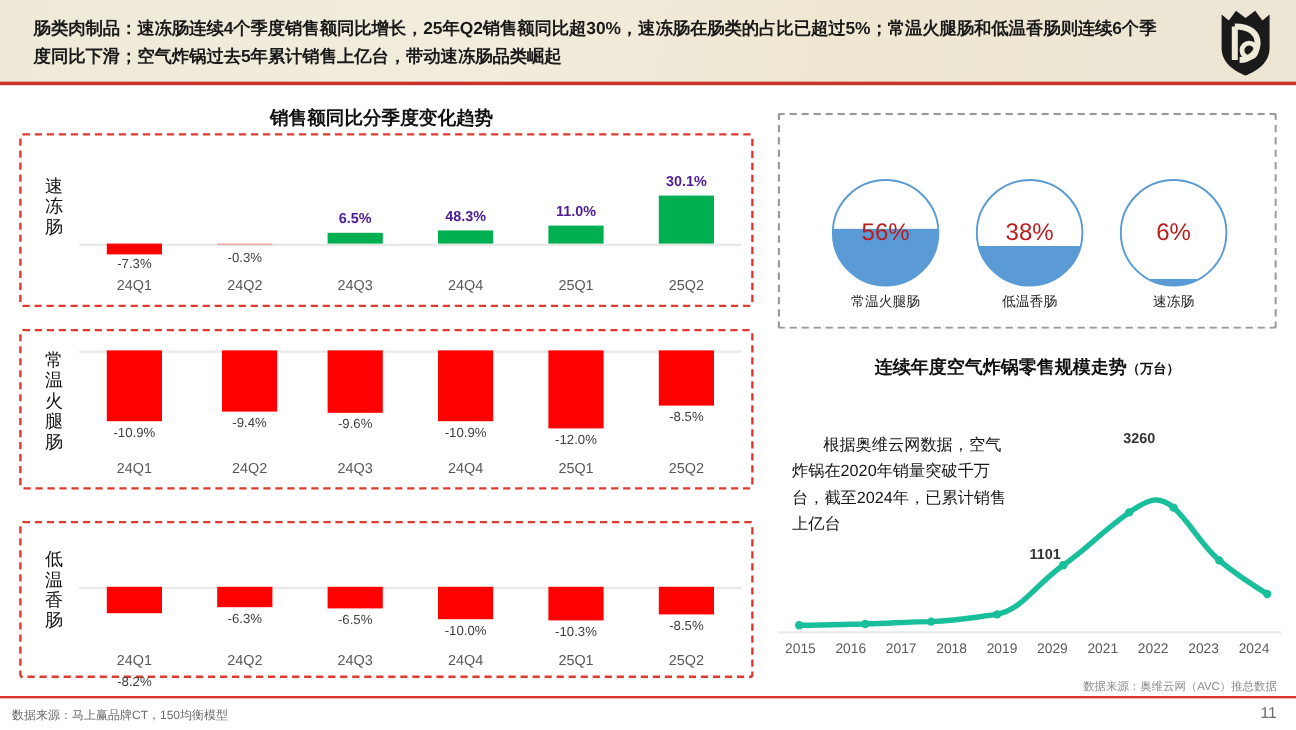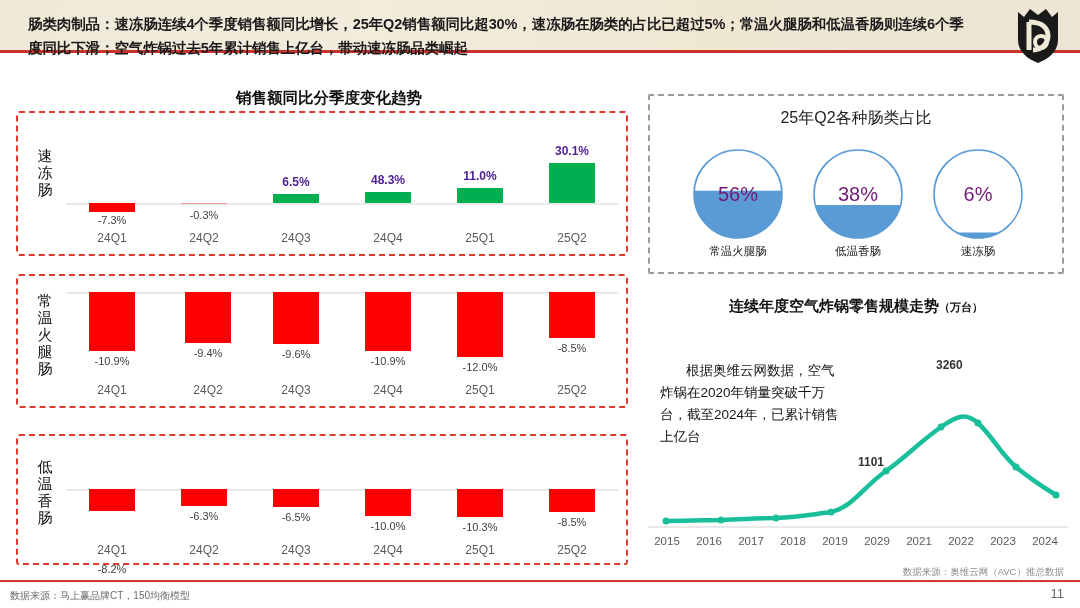--- a/index.html
+++ b/index.html
@@ -4,37 +4,37 @@
 <style>
   * { margin:0; padding:0; box-sizing:border-box; }
   html,body { width:1080px; height:608px; }
   body {
     font-family:"Liberation Sans","DejaVu Sans",sans-serif;
     background:#ffffff; position:relative; overflow:hidden;
   }
 
   
   .header{
-    position:absolute; left:0; top:0; width:1080px; height:53px;
+    position:absolute; left:0; top:0; width:1080px; height:71px;
     background:linear-gradient(100deg,#efe9d8 0%,#f2ecdd 35%,#efe7d2 65%,#ece5d4 100%);
     border-bottom:3px solid #c8332c;
   }
   .header-text{
     position:absolute; left:28px; top:12px; width:940px;
     font-size:14.5px; font-weight:bold; color:#1a1a1a;
     line-height:24px; letter-spacing:-0.1px;
   }
   .logo{
     position:absolute; right:16px; top:6px; width:52px; height:58px;
   }
 
   
   .left-title{
     position:absolute; left:0; top:88px; width:636px;
-    text-align:center; font-size:15.5px; font-weight:bold; color:#111;margin-left:11px;
+    text-align:center; font-size:15.5px; font-weight:bold; color:#111;
   }
 
   .panel{
     position:absolute;
     border:2px dashed #e0392e;
     border-radius:3px;
     background:#fff;
   }
   .panel-p1{ left:16px; top:111px; width:612px; height:145px; }
   .panel-p2{ left:16px; top:274px; width:612px; height:134px; }
@@ -83,21 +83,21 @@
     text-align:center; font-size:16px; color:#222;
   }
   .gauge-wrap{ position:absolute; top:52px; width:100%; height:130px; }
   .gauge{
     position:absolute; width:92px; height:92px; top:0;
   }
   .gauge svg{ display:block; }
   .gauge-val{
     position:absolute; left:0; top:0; width:92px; height:92px;
     display:flex; align-items:center; justify-content:center;
-    font-size:20px; color:#701a75;
+    font-size:20px; color:#b91c1c;
   }
   .gauge-lab{
     position:absolute; top:96px; width:122px; left:-15px;
     text-align:center; font-size:11.5px; color:#222;
   }
 
   .line-title{
     position:absolute; left:648px; top:297px; width:416px;
     text-align:center; font-size:15px; font-weight:bold; color:#111;
   }
@@ -277,21 +277,20 @@
 
     <div class="colwrap" style="left:460px;">
       <div class="bar red" style="top:53px;height:23px;width:46px;"></div>
       <div class="dval" style="top:80px;">-8.5%</div>
       <div class="xlab" style="top:107px;">25Q2</div>
     </div>
   </div>
 </div>
 
 <div class="right-panel">
-  <div class="right-panel-title">25年Q2各种肠类占比</div>
   <div class="gauge-wrap">
 
     <div class="gauge" style="left:42px;">
       <svg viewBox="0 0 92 92" width="92" height="92">
         <defs>
             <clipPath id="c0">
               <circle cx="46" cy="46" r="44"></circle>
             </clipPath>
           </defs>
         <circle cx="46" cy="46" r="44" fill="#fff"></circle>

